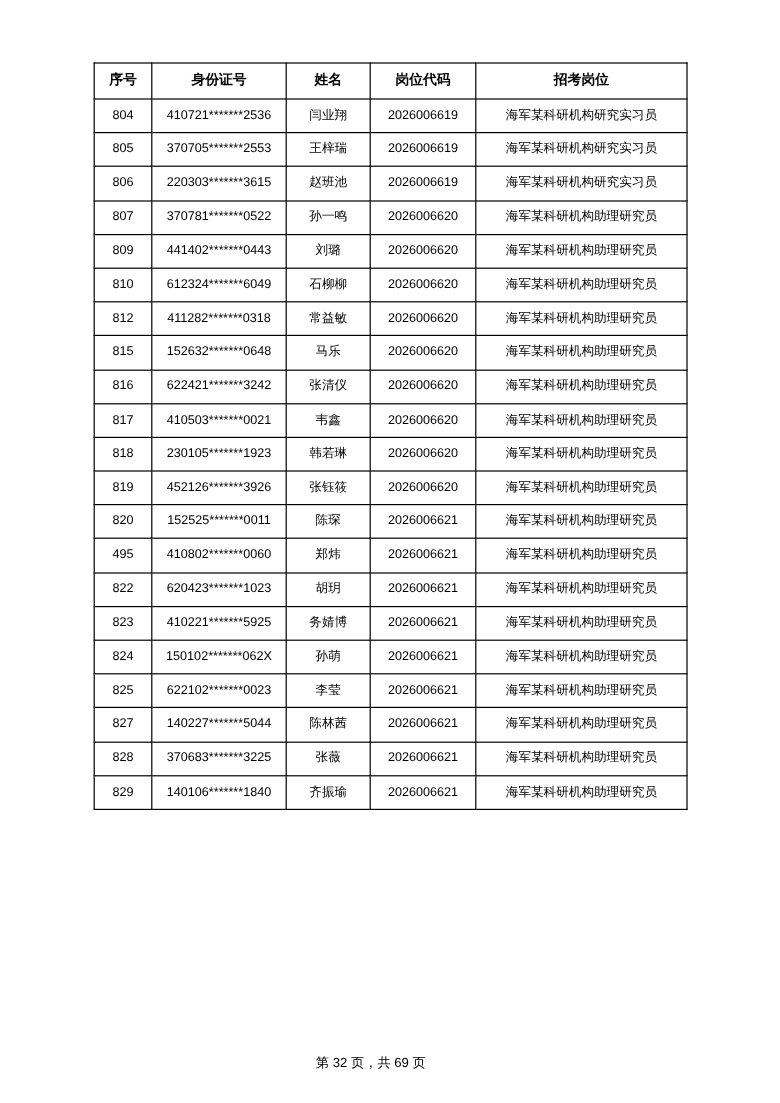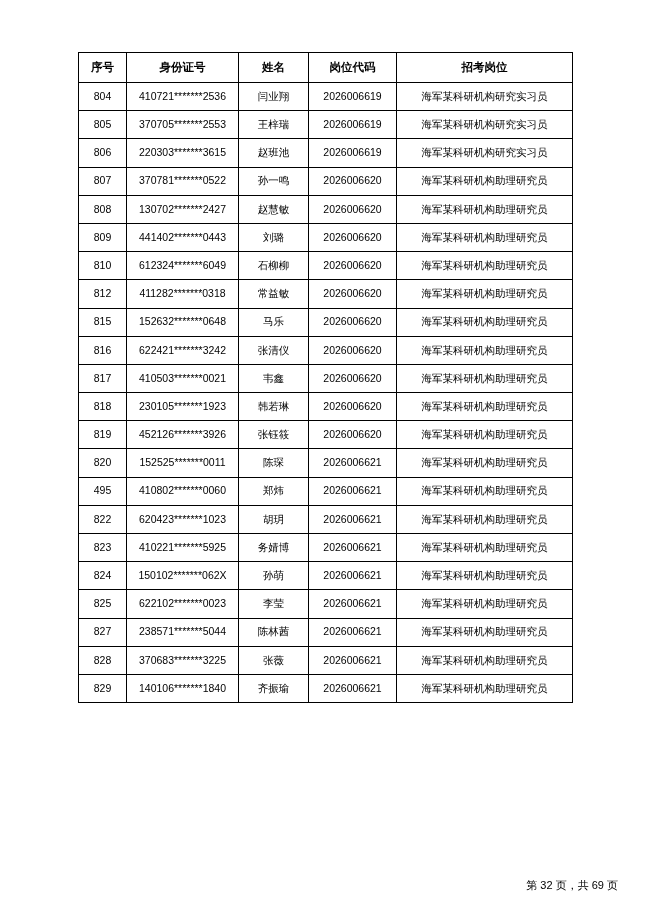--- a/index.html
+++ b/index.html
@@ -54,21 +54,21 @@
   td.idno  { font-size: 10.5px; letter-spacing: 0px; }
   td.name  { font-size: 11px; }
   td.code  { font-size: 10.5px; }
   td.post  { font-size: 10.5px; text-align: left; padding-left: 9px; }
 
   .footer {
     position: absolute;
     left: 0;
     right: 0;
     bottom: 26px;
-    text-align: right;
+    text-align: center;
     font-size: 11px;
     color: #000000;
   }
 </style>
 </head>
 <body>
 
 <div class="page">
 
   <table class="roster">
@@ -111,27 +111,20 @@
           <td class="post">海军某科研机构研究实习员</td>
         </tr>
         <tr>
           <td class="seq">807</td>
           <td class="idno">370781*******0522</td>
           <td class="name">孙一鸣</td>
           <td class="code">2026006620</td>
           <td class="post">海军某科研机构助理研究员</td>
         </tr>
         <tr>
-          <td class="seq">808</td>
-          <td class="idno">130702*******2427</td>
-          <td class="name">赵慧敏</td>
-          <td class="code">2026006620</td>
-          <td class="post">海军某科研机构助理研究员</td>
-        </tr>
-        <tr>
           <td class="seq">809</td>
           <td class="idno">441402*******0443</td>
           <td class="name">刘璐</td>
           <td class="code">2026006620</td>
           <td class="post">海军某科研机构助理研究员</td>
         </tr>
         <tr>
           <td class="seq">810</td>
           <td class="idno">612324*******6049</td>
           <td class="name">石柳柳</td>
@@ -217,21 +210,21 @@
         </tr>
         <tr>
           <td class="seq">825</td>
           <td class="idno">622102*******0023</td>
           <td class="name">李莹</td>
           <td class="code">2026006621</td>
           <td class="post">海军某科研机构助理研究员</td>
         </tr>
         <tr>
           <td class="seq">827</td>
-          <td class="idno">238571*******5044</td>
+          <td class="idno">140227*******5044</td>
           <td class="name">陈林茜</td>
           <td class="code">2026006621</td>
           <td class="post">海军某科研机构助理研究员</td>
         </tr>
         <tr>
           <td class="seq">828</td>
           <td class="idno">370683*******3225</td>
           <td class="name">张薇</td>
           <td class="code">2026006621</td>
           <td class="post">海军某科研机构助理研究员</td>

